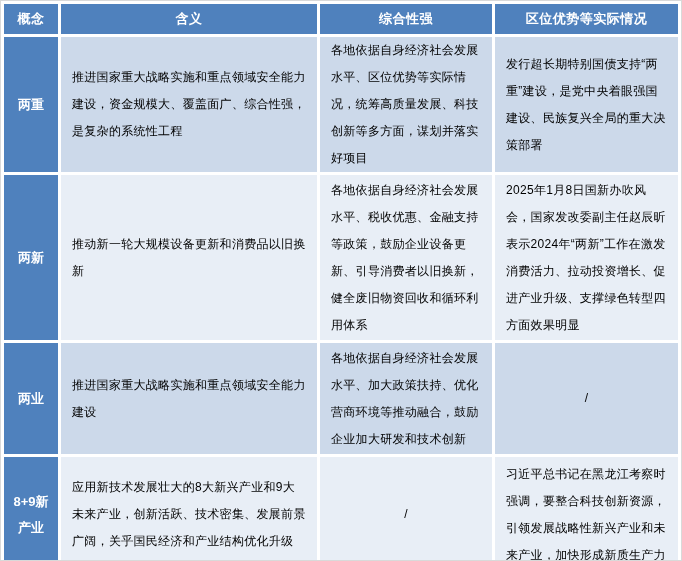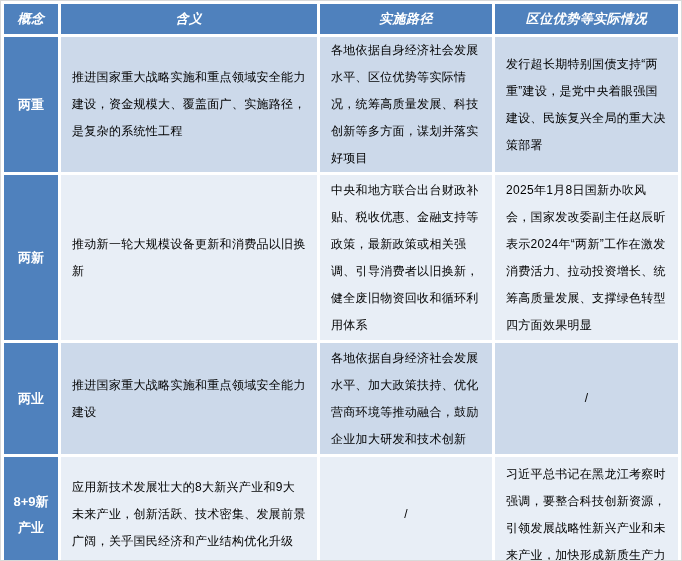--- a/index.html
+++ b/index.html
@@ -12,21 +12,21 @@
     width:680px; table-layout:fixed;
   }
   col.c-concept { width:54px; }
   col.c-meaning { width:256px; }
   col.c-path    { width:172px; }
   col.c-policy  { width:183px; }
 
   th.hdr {
     background:#4f81bd; color:#ffffff;
     font-size:13px; font-weight:bold; text-align:center;
-    height:30px; padding:0 2px; letter-spacing:0.5px;font-style:italic;
+    height:30px; padding:0 2px; letter-spacing:0.5px;
   }
   td.concept {
     background:#4f81bd; color:#ffffff;
     font-size:13px; font-weight:bold; text-align:center;
     vertical-align:middle; line-height:26px; padding:0 4px;
   }
   td.data {
     color:#000000; font-size:12px; line-height:27px;
     vertical-align:middle; text-align:left; padding:0 11px;
     letter-spacing:0.3px;
@@ -47,34 +47,34 @@
     <colgroup>
       <col class="c-concept">
         <col class="c-meaning">
         <col class="c-path">
         <col class="c-policy">
     </colgroup>
     <tbody>
         <tr>
       <th class="hdr">概念</th>
       <th class="hdr">含义</th>
-      <th class="hdr">实施路径</th>
+      <th class="hdr">综合性强</th>
       <th class="hdr">区位优势等实际情况</th>
     </tr>
     <tr class="row1 r-odd">
       <td class="concept">两重</td>
-      <td class="data">推进国家重大战略实施和重点领域安全能力建设，资金规模大、覆盖面广、实施路径，是复杂的系统性工程</td>
+      <td class="data">推进国家重大战略实施和重点领域安全能力建设，资金规模大、覆盖面广、综合性强，是复杂的系统性工程</td>
       <td class="data">各地依据自身经济社会发展水平、区位优势等实际情况，统筹高质量发展、科技创新等多方面，谋划并落实好项目</td>
       <td class="data">发行超长期特别国债支持“两重”建设，是党中央着眼强国建设、民族复兴全局的重大决策部署</td>
     </tr>
     <tr class="row2 r-even">
       <td class="concept">两新</td>
       <td class="data">推动新一轮大规模设备更新和消费品以旧换新</td>
-      <td class="data">中央和地方联合出台财政补贴、税收优惠、金融支持等政策，最新政策或相关强调、引导消费者以旧换新，健全废旧物资回收和循环利用体系</td>
-      <td class="data">2025年1月8日国新办吹风会，国家发改委副主任赵辰昕表示2024年“两新”工作在激发消费活力、拉动投资增长、统筹高质量发展、支撑绿色转型四方面效果明显</td>
+      <td class="data">各地依据自身经济社会发展水平、税收优惠、金融支持等政策，鼓励企业设备更新、引导消费者以旧换新，健全废旧物资回收和循环利用体系</td>
+      <td class="data">2025年1月8日国新办吹风会，国家发改委副主任赵辰昕表示2024年“两新”工作在激发消费活力、拉动投资增长、促进产业升级、支撑绿色转型四方面效果明显</td>
     </tr>
     <tr class="row3 r-odd">
       <td class="concept">两业</td>
       <td class="data">推进国家重大战略实施和重点领域安全能力建设</td>
       <td class="data">各地依据自身经济社会发展水平、加大政策扶持、优化营商环境等推动融合，鼓励企业加大研发和技术创新</td>
       <td class="data center">/</td>
     </tr>
     <tr class="row4 r-even">
       <td class="concept">8+9新产业</td>
       <td class="data">应用新技术发展壮大的8大新兴产业和9大未来产业，创新活跃、技术密集、发展前景广阔，关乎国民经济和产业结构优化升级</td>

